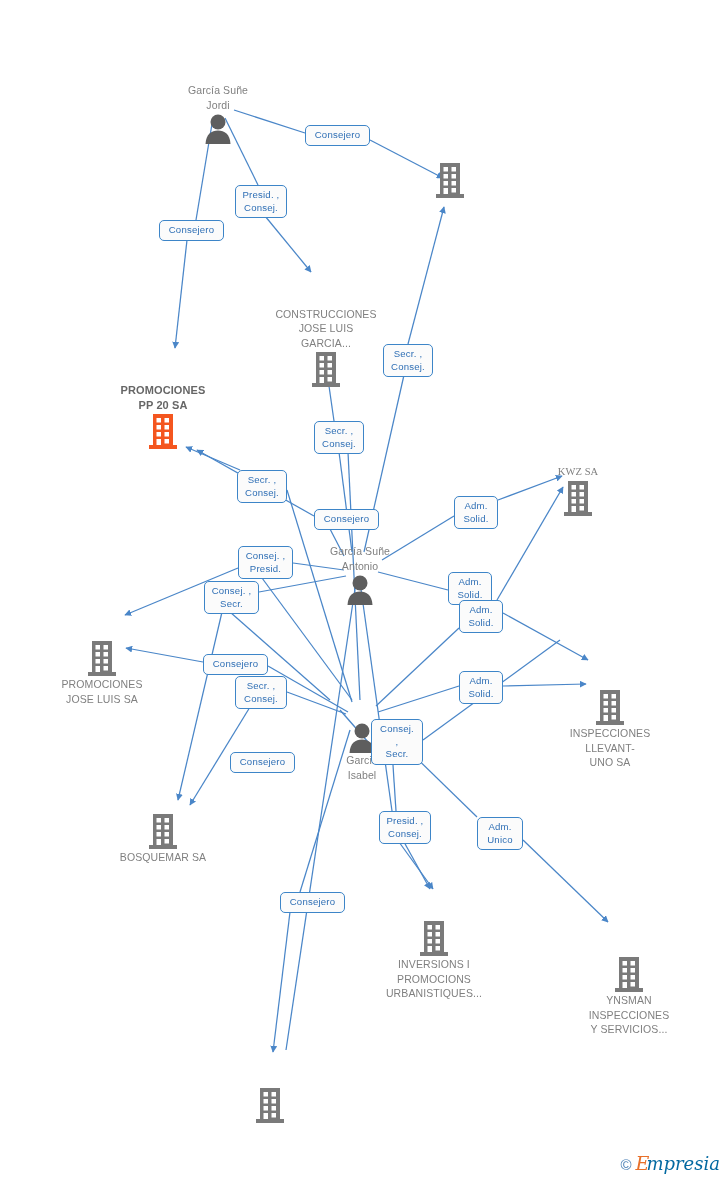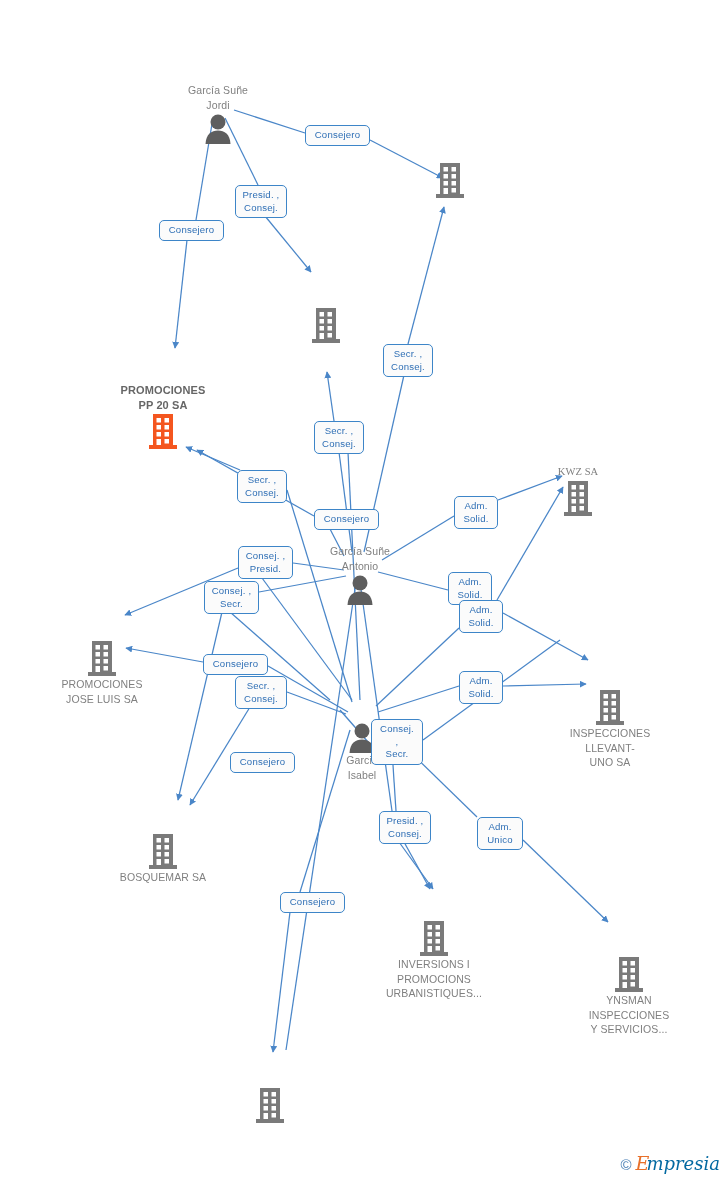--- a/index.html
+++ b/index.html
@@ -194,20 +194,23 @@
             <rect x="16.5" y="5" width="4.5" height="4.5" fill="#ffffff"></rect>
             <rect x="8.5" y="12" width="4.5" height="4.5" fill="#ffffff"></rect>
             <rect x="16.5" y="12" width="4.5" height="4.5" fill="#ffffff"></rect>
             <rect x="8.5" y="19" width="4.5" height="4.5" fill="#ffffff"></rect>
             <rect x="16.5" y="19" width="4.5" height="4.5" fill="#ffffff"></rect>
             <rect x="8.5" y="26" width="4.5" height="6" fill="#ffffff"></rect>
             <rect x="16.5" y="26" width="4.5" height="4.5" fill="#ffffff"></rect>
           </svg></span>
       </div>
       <div class="node" style="left: 326px; top: 282.5px;">
+        <span class="node-label">CONSTRUCCIONES
+JOSE LUIS
+GARCIA...</span>
         <span class="icon-holder" style="height: 38px; line-height: 38px;"><svg width="30" height="38" viewBox="0 0 30 38" aria-hidden="true">
             <rect x="5" y="1" width="20" height="31" fill="#7a7a7a"></rect>
             <rect x="1" y="32" width="28" height="4" fill="#7a7a7a"></rect>
             <rect x="8.5" y="5" width="4.5" height="4.5" fill="#ffffff"></rect>
             <rect x="16.5" y="5" width="4.5" height="4.5" fill="#ffffff"></rect>
             <rect x="8.5" y="12" width="4.5" height="4.5" fill="#ffffff"></rect>
             <rect x="16.5" y="12" width="4.5" height="4.5" fill="#ffffff"></rect>
             <rect x="8.5" y="19" width="4.5" height="4.5" fill="#ffffff"></rect>
             <rect x="16.5" y="19" width="4.5" height="4.5" fill="#ffffff"></rect>
             <rect x="8.5" y="26" width="4.5" height="6" fill="#ffffff"></rect>
@@ -287,21 +290,21 @@
 UNO SA</span>
       </div>
       <div class="node" style="left: 362px; top: 697px;">
         <span class="icon-holder" style="height: 32px; line-height: 32px;"><svg width="30" height="32" viewBox="0 0 30 32" aria-hidden="true">
             <circle cx="15" cy="9" r="7.5" fill="#5e5e5e"></circle>
             <path d="M2.5 31 C3 21 8.5 17.5 15 17.5 C21.5 17.5 27 21 27.5 31 Z" fill="#5e5e5e"></path>
           </svg></span>
         <span class="node-label">Garcia
 Isabel</span>
       </div>
-      <div class="node" style="left: 163px; top: 808px;">
+      <div class="node" style="left: 163px; top: 788px;">
         <span class="icon-holder" style="height: 38px; line-height: 38px;"><svg width="30" height="38" viewBox="0 0 30 38" aria-hidden="true">
             <rect x="5" y="1" width="20" height="31" fill="#7a7a7a"></rect>
             <rect x="1" y="32" width="28" height="4" fill="#7a7a7a"></rect>
             <rect x="8.5" y="5" width="4.5" height="4.5" fill="#ffffff"></rect>
             <rect x="16.5" y="5" width="4.5" height="4.5" fill="#ffffff"></rect>
             <rect x="8.5" y="12" width="4.5" height="4.5" fill="#ffffff"></rect>
             <rect x="16.5" y="12" width="4.5" height="4.5" fill="#ffffff"></rect>
             <rect x="8.5" y="19" width="4.5" height="4.5" fill="#ffffff"></rect>
             <rect x="16.5" y="19" width="4.5" height="4.5" fill="#ffffff"></rect>
             <rect x="8.5" y="26" width="4.5" height="6" fill="#ffffff"></rect>

